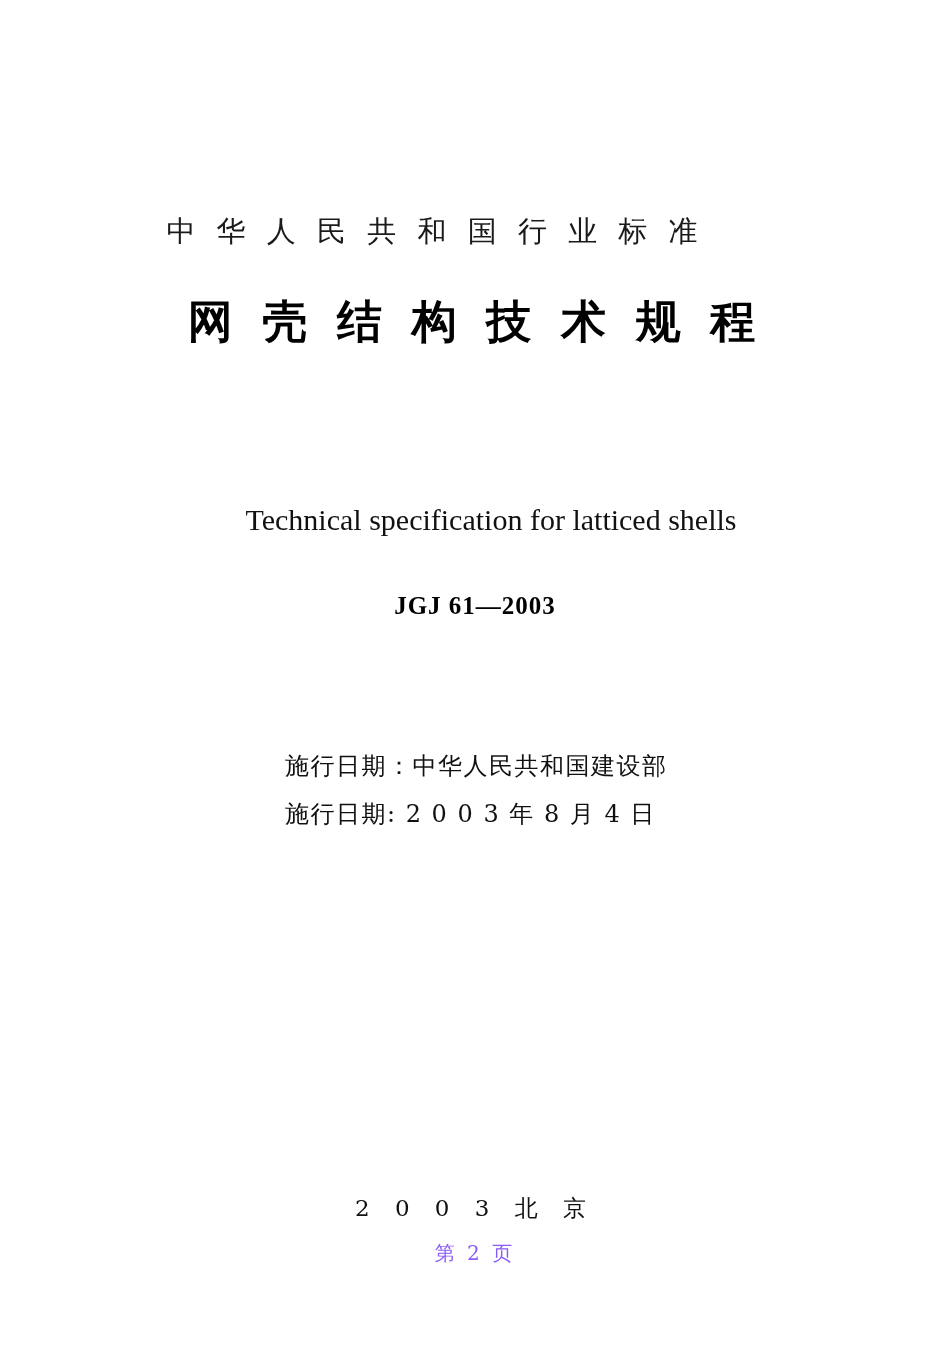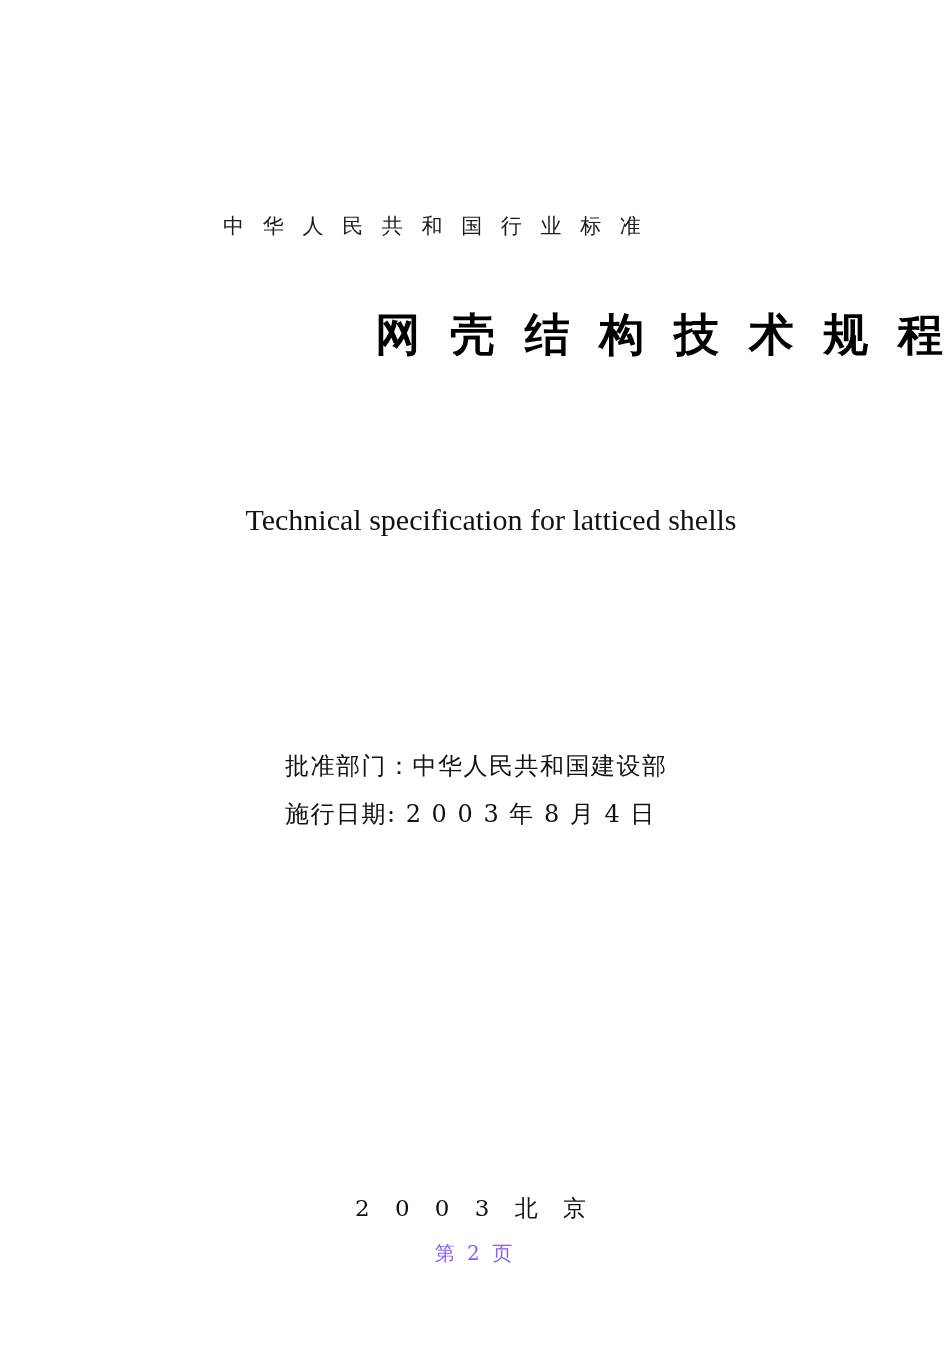--- a/index.html
+++ b/index.html
@@ -23,32 +23,32 @@
     background: #ffffff;
   }
   
   .std-line {
     position: absolute;
     left: 0;
     top: 212px;
     width: 870px;
     text-align: center;
     font-family: "DejaVu Serif", serif;
-    font-size: 21px;
+    font-size: 29px;
     letter-spacing: 6px;
     color: #1a1a1a;
     white-space: nowrap;
   }
   
   .main-title {
     position: absolute;
     left: 0;
-    top: 305px;
+    top: 292px;
     width: 950px;
-    text-align: right;
+    text-align: center;
     font-family: "DejaVu Sans", sans-serif;
     font-weight: bold;
     font-size: 45px;
     letter-spacing: 7px;
     color: #000000;
     white-space: nowrap;
   }
   
   .eng-title {
     position: absolute;
@@ -125,23 +125,24 @@
 <body>
 
 <div class="page">
 
   <div class="std-line">中 华 人 民 共 和 国 行 业 标 准</div>
 
   <div class="main-title">网 壳 结 构 技 术 规 程</div>
 
   <div class="eng-title">Technical specification for latticed shells</div>
 
+  <div class="std-code">JGJ 61—2003</div>
 
   <div class="meta">
-    <div class="meta-line">批准部门：中华人民共和国建设部</div>
+    <div class="meta-line">施行日期：中华人民共和国建设部</div>
     <div class="meta-line spaced">施行日期: 2 0 0 3 年 8 月 4 日</div>
   </div>
 
   <div class="footer-place">2 0 0 3     北   京</div>
 
   <div class="page-number">第 2 页</div>
 
 </div>
 
 </body></html>

